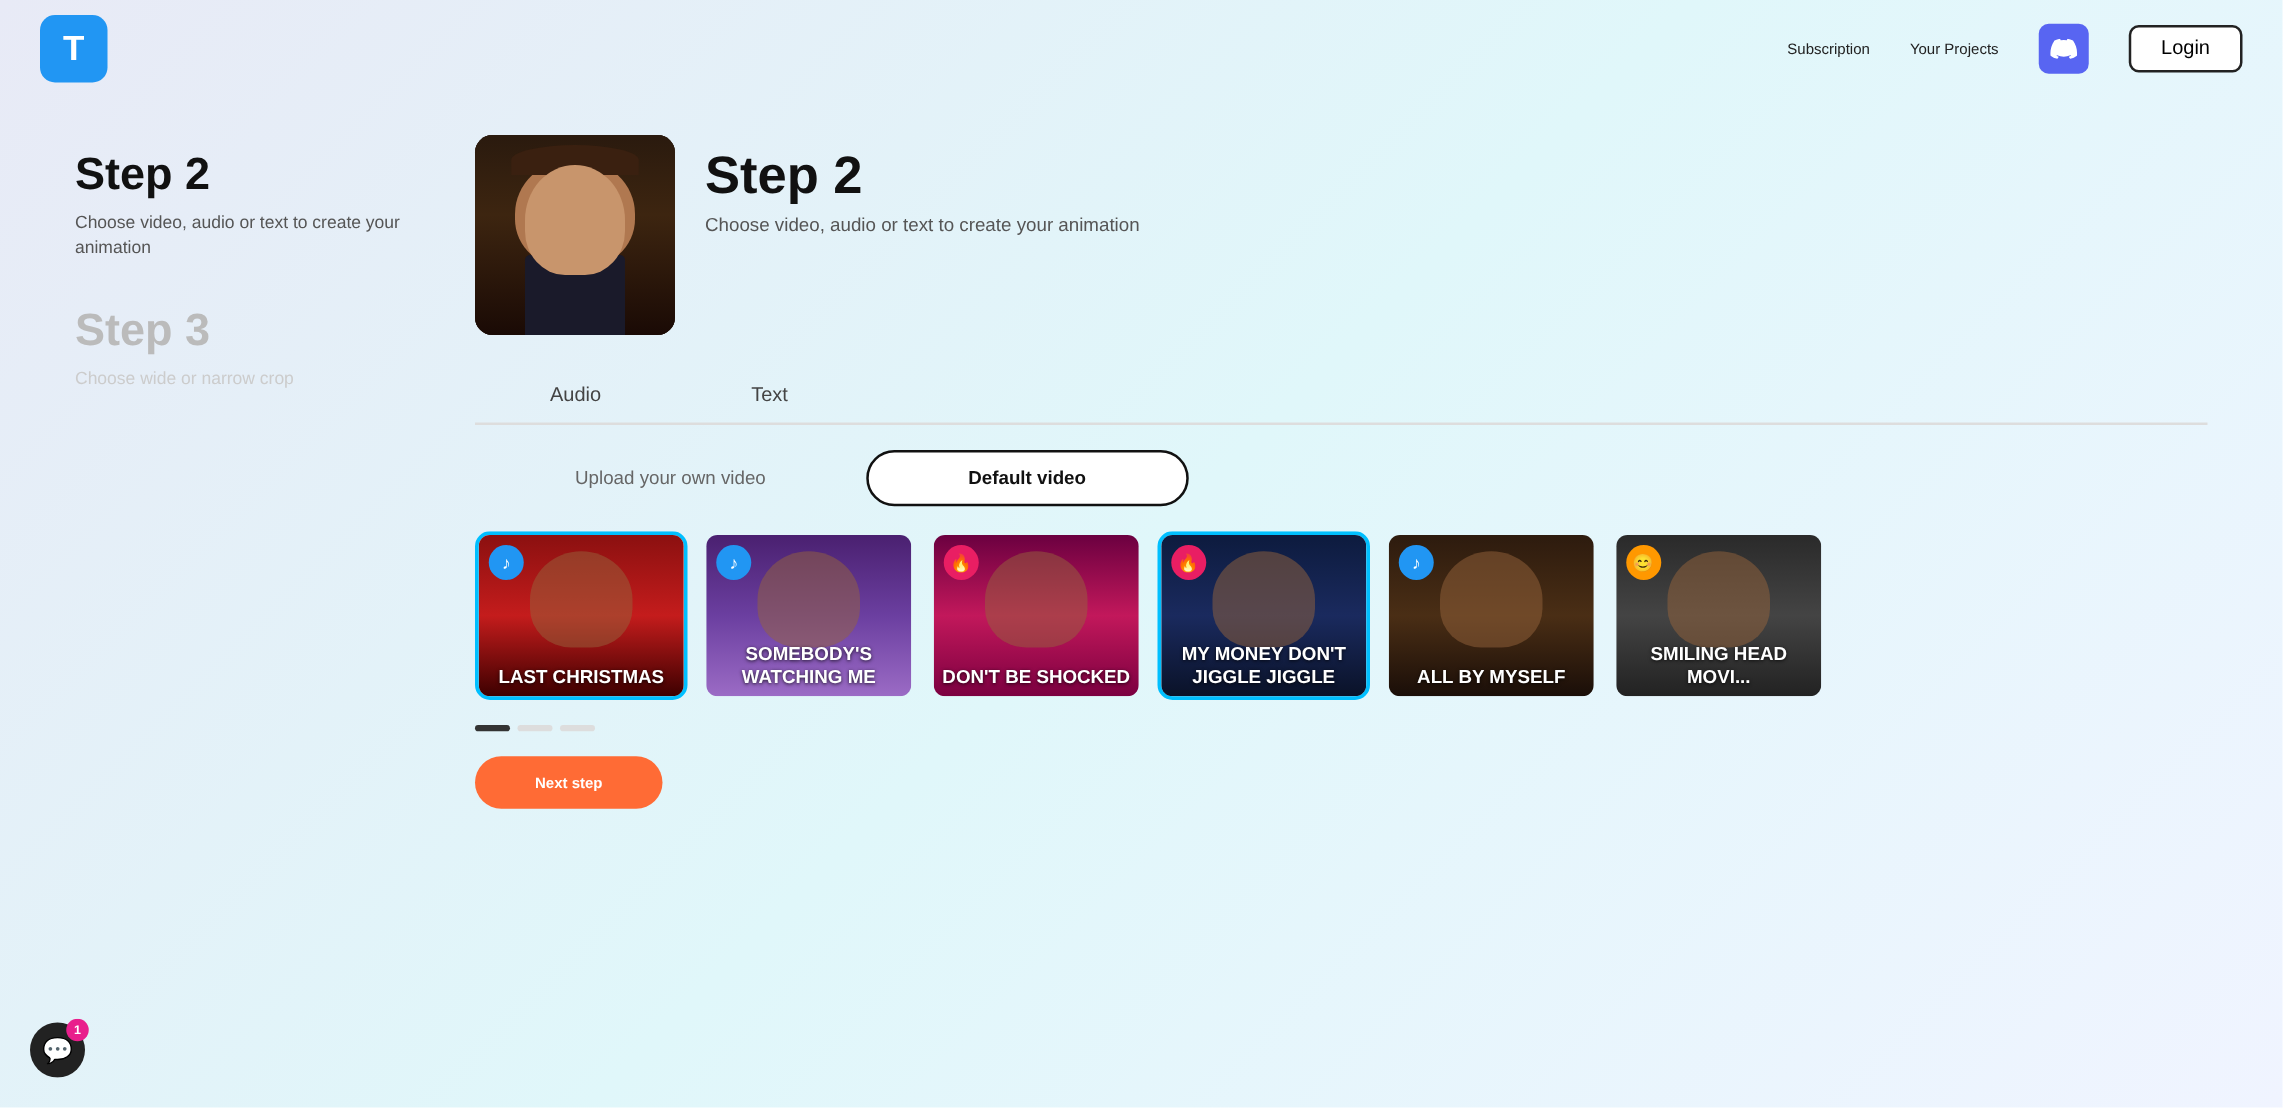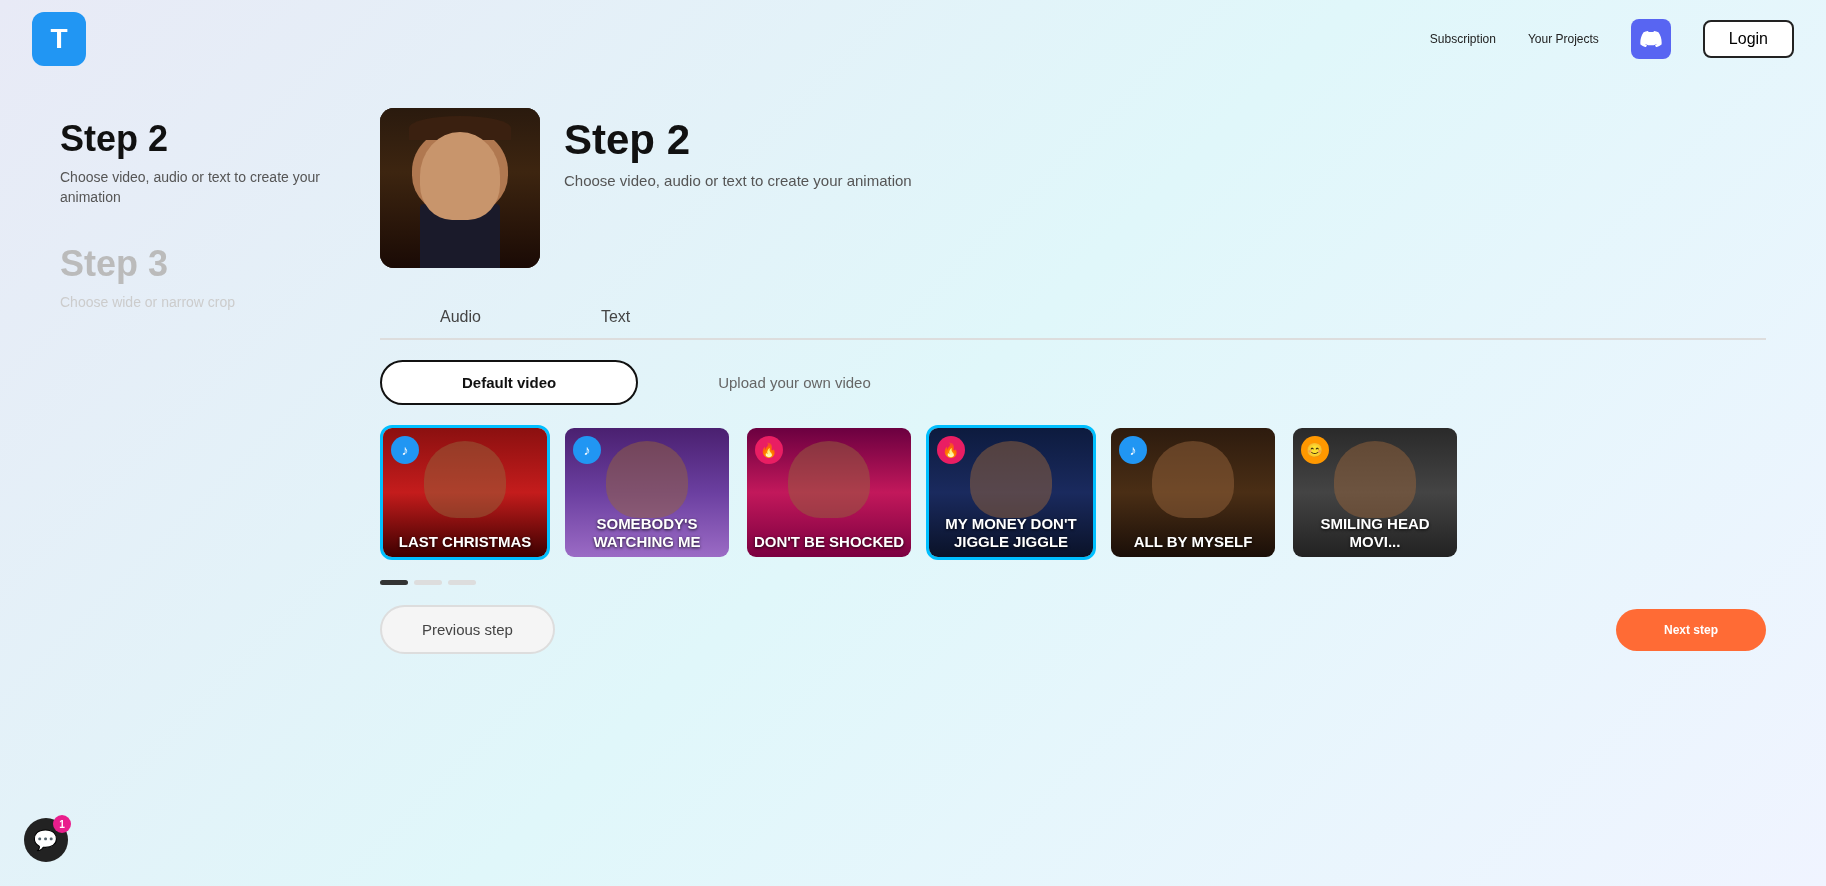--- a/index.html
+++ b/index.html
@@ -362,22 +362,22 @@
         <div class="content-step-desc">Choose video, audio or text to create your animation</div>
       </div>
     </div>
 
     <div class="tabs-container">
       <button class="tab">Audio</button>
       <button class="tab">Text</button>
     </div>
 
     <div class="sub-tabs">
+      <button class="sub-tab inactive">Upload your own video</button>
       <button class="sub-tab">Default video</button>
-      <button class="sub-tab inactive">Upload your own video</button>
     </div>
 
     <div class="video-grid" id="video-grid">
         <div class="video-card selected">
           <div class="video-card-bg" style="background: linear-gradient(rgb(139, 16, 16) 0%, rgb(196, 28, 28) 50%, rgb(61, 0, 0) 100%);">
             <div style="position: absolute; top: 10%; left: 25%; right: 25%; height: 60%; border-radius: 50% 50% 40% 40%; background: rgba(150, 100, 60, 0.5);"></div>
             <div class="video-icon" style="background: rgb(33, 150, 243);">♪</div>
             <div class="video-label">LAST CHRISTMAS</div>
           </div>
         </div>
@@ -418,21 +418,20 @@
         </div>
       </div>
 
     <div class="progress-dots">
       <div class="dot"></div>
       <div class="dot inactive"></div>
       <div class="dot inactive"></div>
     </div>
 
     <div class="footer-btns">
-      <button class="prev-btn">Previous step</button>
       <button class="next-btn">Next step</button>
     </div>
 
   </div>
 </div>
 
 <div class="chat-bubble">
   <span>💬</span>
   <div class="chat-badge">1</div>
 </div>

